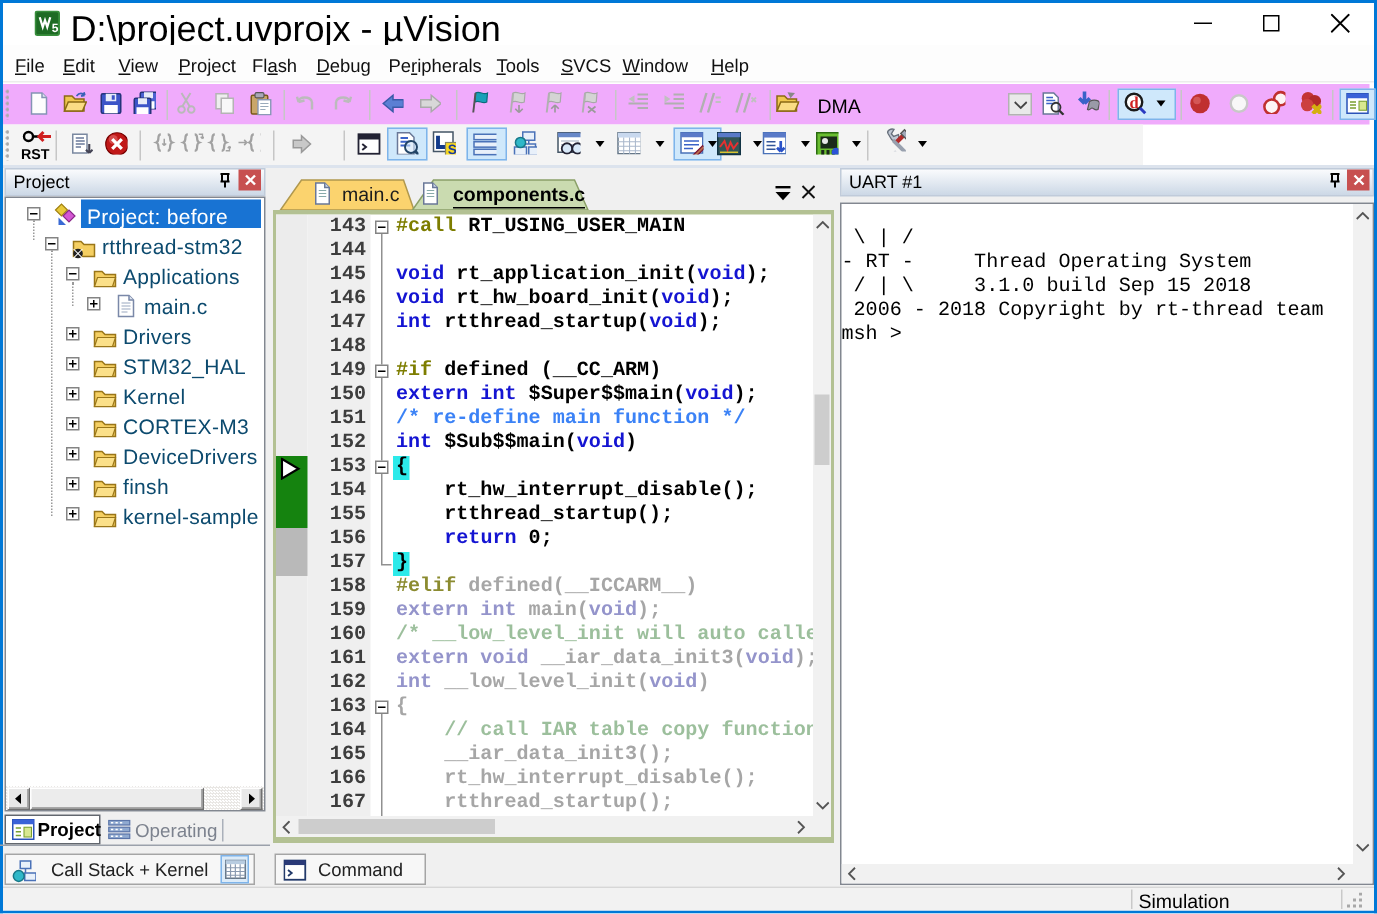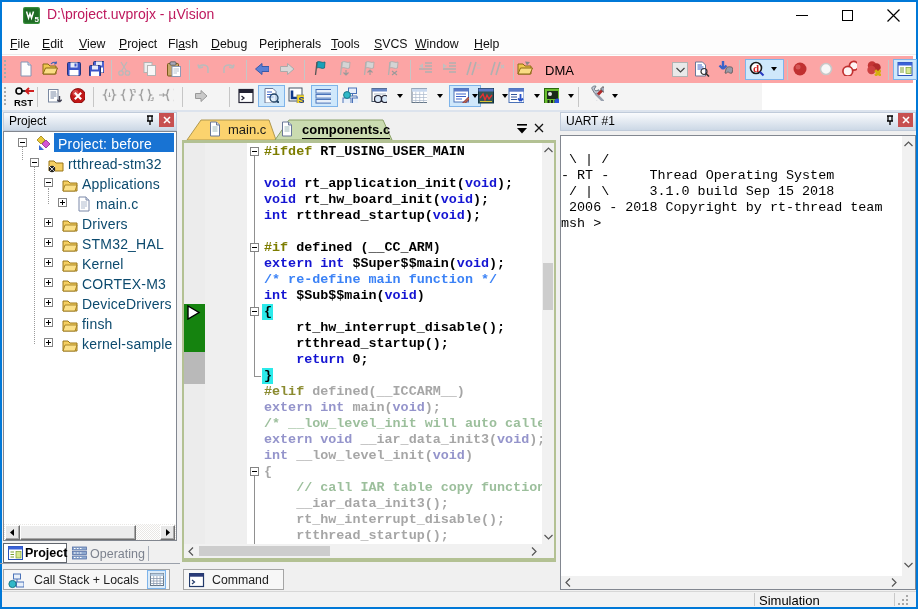--- a/index.html
+++ b/index.html
@@ -22,21 +22,21 @@
 <div class="abs" style="left:916px;top:0;width:2px;height:609px;background:#0078d7"></div>
 <div class="abs" style="left:0;top:607px;width:918px;height:2px;background:#0078d7"></div>
 
 <div class="abs" style="left:2px;top:2px;width:914px;height:28px;background:#fff"></div>
 <svg class="abs" style="left:23px;top:7px" width="17" height="17">
     <rect width="17" height="17" rx="2" fill="#388e3c"></rect>
     <rect x="1.2" y="1.2" width="14.6" height="14.6" rx="1" fill="#1e6b24"></rect>
     <path d="M3.5 4.5 L5.5 11 L7 6.5 L8.5 11 L10.5 4.5" stroke="#fff" stroke-width="1.5" fill="none"></path>
     <text x="11.5" y="14.5" font-size="8" font-weight="bold" fill="#fff" font-family="Liberation Sans">5</text>
   </svg>
-<div class="abs" style="left:47px;top:6px;font-size:14px;color:#be185d">D:\project.uvprojx - µVision</div>
+<div class="abs" style="left:47px;top:6px;font-size:24px;color:#000000">D:\project.uvprojx - µVision</div>
 <div class="abs" style="left:796px;top:15px;width:12px;height:1.2px;background:#000"></div>
 <div class="abs" style="left:842px;top:10px;width:11px;height:11px;border:1.2px solid #000"></div>
 <svg class="abs" style="left:887px;top:9px" width="13" height="13">
     <path d="M0.5 0.5 L12.5 12.5 M12.5 0.5 L0.5 12.5" stroke="#000" stroke-width="1.2"></path>
   </svg>
 
 <div class="abs" style="left:2px;top:30px;width:914px;height:25px;background:#fdfdfd;border-bottom:1px solid #ececec"></div>
 <div class="abs" id="menu" style="left:0;top:37px;width:918px;height:17px;font-size:12.3px;color:#101010">
 <span class="abs" style="left:10px"><u>F</u>ile</span>
 <span class="abs" style="left:42px"><u>E</u>dit</span>
@@ -44,21 +44,21 @@
 <span class="abs" style="left:119px"><u>P</u>roject</span>
 <span class="abs" style="left:168px">Fl<u>a</u>sh</span>
 <span class="abs" style="left:211px"><u>D</u>ebug</span>
 <span class="abs" style="left:259px">Pe<u>r</u>ipherals</span>
 <span class="abs" style="left:331px"><u>T</u>ools</span>
 <span class="abs" style="left:374px"><u>S</u>VCS</span>
 <span class="abs" style="left:415px"><u>W</u>indow</span>
 <span class="abs" style="left:474px"><u>H</u>elp</span>
 </div>
 
-<div class="abs" id="tb1" style="left:2px;top:56px;width:911px;height:27px;background:#fca5a5">
+<div class="abs" id="tb1" style="left:2px;top:56px;width:911px;height:27px;background:#f0abfc">
 <div class="abs" style="left:1px;top:3px;width:3px;height:21px;background-image:radial-gradient(circle,#aaa 1px,transparent 1.2px);background-size:4px 4px"></div>
 <svg class="ic" style="left:16px;top:5px">
       <path d="M3 1 L10 1 L13 4 L13 15 L3 15 Z" fill="#fdfdfd" stroke="#8494b4" stroke-width="1"></path>
       <path d="M10 1 L10 4 L13 4" fill="#dde4f0" stroke="#8494b4" stroke-width="1"></path>
     </svg>
 <svg class="ic" style="left:40px;top:5px">
       <path d="M1 3 L6 3 L8 5 L14 5 L14 13 L1 13 Z" fill="#f0c64e" stroke="#8a6a14" stroke-width="1"></path>
       <path d="M1 13 L3.5 7 L15.5 7 L13 13 Z" fill="#fadc84" stroke="#8a6a14" stroke-width="1"></path>
       <path d="M9 3 C11 0.5 13 1 14.5 2.5 M14.5 2.5 L12 3 M14.5 2.5 L14 0.5" stroke="#3a62b8" stroke-width="1.2" fill="none"></path>
     </svg>
@@ -531,21 +531,21 @@
       <rect x="2" y="6.5" width="1.5" height="1"></rect>
       <rect x="5" y="6.5" width="1.5" height="1"></rect>
       <rect x="8" y="6.5" width="1.5" height="1"></rect>
       <rect x="2" y="11" width="1.5" height="1"></rect>
       <rect x="5" y="11" width="1.5" height="1"></rect>
       <rect x="8" y="11" width="1.5" height="1"></rect>
     </g>
   </svg>
 
 <div class="abs" style="left:3px;top:569px;width:167px;height:21px;background:#f7f7f7;border:1px solid #a5a5a5"></div>
-<div class="abs" style="left:34px;top:573px;font-size:12.3px;color:#222">Call Stack + Locals</div>
+<div class="abs" style="left:34px;top:573px;font-size:12.3px;color:#222">Call Stack + Kernel</div>
 <svg class="ic" style="left:8px;top:573px" width="17" height="16">
     <g fill="#e8f0fa" stroke="#4a72b8" stroke-width="1">
       <rect x="5.5" y="1" width="7" height="5"></rect>
       <rect x="8.5" y="9" width="7.5" height="5"></rect>
     </g>
     <circle cx="4.5" cy="11" r="3.6" fill="#30b8c8" stroke="#187888" stroke-width="1"></circle>
     <path d="M9 6 V9" stroke="#4a72b8" stroke-width="1"></path>
   </svg>
 <div class="abs" style="left:147px;top:570px;width:19px;height:19px;background:#dcebf8;border:1px solid #7eb4ea"></div>
 <svg class="abs" style="left:150px;top:573px" width="14" height="13">
@@ -590,26 +590,51 @@
     </svg>
 <div class="abs" style="left:0;top:23px;width:374px;height:422px;background:#b3c193"></div>
 <div class="abs" id="edc" style="left:2px;top:26px;width:370px;height:415px;background:#fff;overflow:hidden">
 <div class="abs" style="left:0;top:0;width:21px;height:401px;background:#ececec"></div>
 <div class="abs" style="left:21px;top:0;width:42px;height:401px;background:#efefef"></div>
 <div class="abs" style="left:0;top:161px;width:21px;height:48px;background:#15830f"></div>
 <div class="abs" style="left:0;top:209px;width:21px;height:32px;background:#b9b9b9"></div>
 <svg class="abs" style="left:2px;top:162px" width="15" height="15">
         <polygon points="2,1 13,7.5 2,14" fill="#fff" stroke="#000" stroke-width="1.4"></polygon>
       </svg>
+<pre class="abs" style="left:0;top:1px;width:60px;text-align:right;color:#3d3d3d">143
+144
+145
+146
+147
+148
+149
+150
+151
+152
+153
+154
+155
+156
+157
+158
+159
+160
+161
+162
+163
+164
+165
+166
+167</pre>
 <div class="abs" style="left:70px;top:12px;width:1px;height:221px;background:#909090"></div>
 <div class="abs" style="left:70px;top:233px;width:7px;height:1px;background:#909090"></div>
 <div class="abs" style="left:70px;top:330px;width:1px;height:71px;background:#909090"></div>
 <div class="abs" style="left:78px;top:161px;width:11px;height:16px;background:#2ceaea"></div>
 <div class="abs" style="left:78px;top:225px;width:11px;height:16px;background:#2ceaea"></div>
-<pre class="abs" style="left:80px;top:1px;color:#000"><span class="pp">#ifdef</span> RT_USING_USER_MAIN
+<pre class="abs" style="left:80px;top:1px;color:#000"><span class="pp">#call</span> RT_USING_USER_MAIN
 
 <span class="k">void</span> rt_application_init(<span class="k">void</span>);
 <span class="k">void</span> rt_hw_board_init(<span class="k">void</span>);
 <span class="k">int</span> rtthread_startup(<span class="k">void</span>);
 
 <span class="pp">#if</span> defined (__CC_ARM)
 <span class="k">extern int</span> $Super$$main(<span class="k">void</span>);
 <span class="cm">/* re-define main function */</span>
 <span class="k">int</span> $Sub$$main(<span class="k">void</span>)
 {

